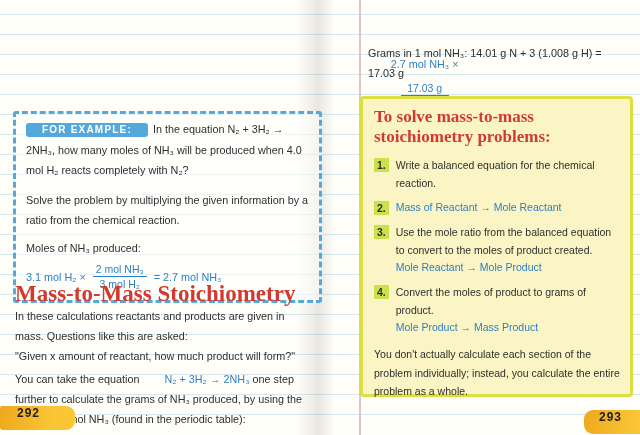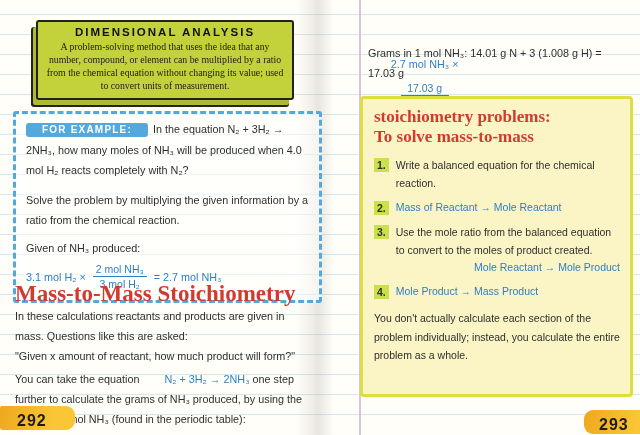--- a/index.html
+++ b/index.html
@@ -43,23 +43,23 @@
 
   .section-heading{
     position:absolute; left:15px; top:281px;
     font-family:"Liberation Serif", serif; font-weight:700; font-size:23px; color:#d23a30;
   }
   .lp-para1{position:absolute; left:15px; top:306px; width:292px;}
   .lp-quote{position:absolute; left:15px; top:346px; width:292px;}
   .lp-para2{position:absolute; left:15px; top:369px; width:296px;}
 
   .page-swash{
-    position:absolute; height:24px; display:flex; align-items:flex-end;
+    position:absolute; height:24px; display:flex; align-items:flex-start;
     background:linear-gradient(100deg,#efa81d,#f9c636 70%);
-    font-weight:700; font-size:16px; color:#1d1d1d; letter-spacing:1px;
+    font-weight:700; font-size:12px; color:#1d1d1d; letter-spacing:1px;
   }
   .swash-left{left:0; top:406px; width:58px; border-radius:2px 9px 9px 3px; padding-left:17px;}
   .swash-right{left:584px; top:410px; width:60px; border-radius:9px 2px 2px 9px; padding-left:15px;}
 
   
   .rp-grams{position:absolute; left:368px; top:43px; width:262px;}
   .rp-equation{position:absolute; left:368px; top:50px;flex-direction:column;}
 
   .steps-box{
     position:absolute; left:360px; top:96px; width:273px; height:301px; box-sizing:border-box;
@@ -68,40 +68,36 @@
   }
   .steps-heading{
     font-family:"Liberation Serif", serif; font-weight:700; font-size:17px; line-height:20px;
     color:#d23a30; margin:2px 0 9px;
   }
   .step{display:flex; margin-top:7px; font-size:10.5px; line-height:18px;}
   .step-num{
     flex:none; background:#cbe14c; font-weight:700; padding:0 3px; margin-right:7px;
     line-height:14px; height:14px; margin-top:2px;
   }
-  .step-sub{text-align:right; color:#2d7fc5; font-size:10.5px; line-height:17px;}
+  .step-sub{text-align:left; color:#2d7fc5; font-size:10.5px; line-height:17px;}
   .steps-outro{margin-top:9px; font-size:10.5px; line-height:18.5px;}
 </style>
 </head>
 <body>
 
 <div class="spread">
   <div class="margin-line"></div>
 
-  <div class="defbox">
-    <div class="defbox-title">DIMENSIONAL ANALYSIS</div>
-    <div class="defbox-body">A problem-solving method that uses the idea that any number, compound, or element can be multiplied by a ratio from the chemical equation without changing its value; used to convert units of measurement.</div>
-  </div>
 
   <div class="example-box">
     <div class="hand">
       <span class="example-label">FOR EXAMPLE:</span><span>In the equation N₂ + 3H₂ → 2NH₃, how many moles of NH₃ will be produced when 4.0 mol H₂ reacts completely with N₂?</span>
     </div>
     <div class="hand mt10">Solve the problem by multiplying the given information by a ratio from the chemical reaction.</div>
-    <div class="hand mt8">Given of NH₃ produced:</div>
+    <div class="hand mt8">Moles of NH₃ produced:</div>
     <div class="equation hand">
       <span>3.1 mol H₂ ×</span>
       <span class="frac">
         <span class="num">2 mol NH₃</span>
         <span class="den">3 mol H₂</span>
       </span>
       <span>= 2.7 mol NH₃</span>
     </div>
   </div>
 
@@ -122,22 +118,22 @@
     <span>2.7 mol NH₃ ×</span>
     <span class="frac">
       <span class="num">17.03 g</span>
       <span class="den">1 mol NH₃</span>
     </span>
     <span>= 46 g of NH₃ produced</span>
   </div>
 
   <div class="steps-box">
     <div class="steps-heading">
+      <div>To solve mass-to-mass</div>
       <div>stoichiometry problems:</div>
-      <div>To solve mass-to-mass</div>
     </div>
 
     <div class="step">
       <span class="step-num">1.</span>
       <div>
         <div>Write a balanced equation for the chemical reaction.</div>
         <div class="step-sub"></div>
       </div>
     </div>
 
@@ -152,20 +148,21 @@
       <span class="step-num">3.</span>
       <div>
         <div>Use the mole ratio from the balanced equation to convert to the moles of product created.</div>
         <div class="step-sub">Mole Reactant → Mole  Product</div>
       </div>
     </div>
 
     <div class="step">
       <span class="step-num">4.</span>
       <div>
+        <div>Convert the moles of product to grams of product.</div>
         <div class="step-sub">Mole  Product → Mass  Product</div>
       </div>
     </div>
 
     <div class="steps-outro">You don't actually calculate each section of the problem individually; instead, you calculate the entire problem as a whole.</div>
   </div>
 
   <div class="page-swash swash-right">
     <span>293</span>
   </div>

